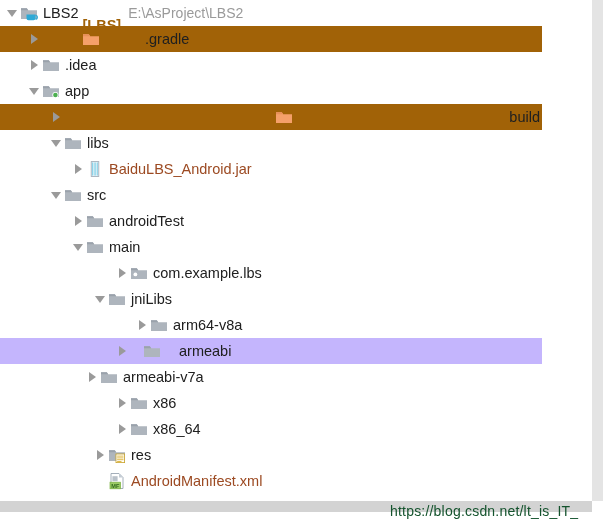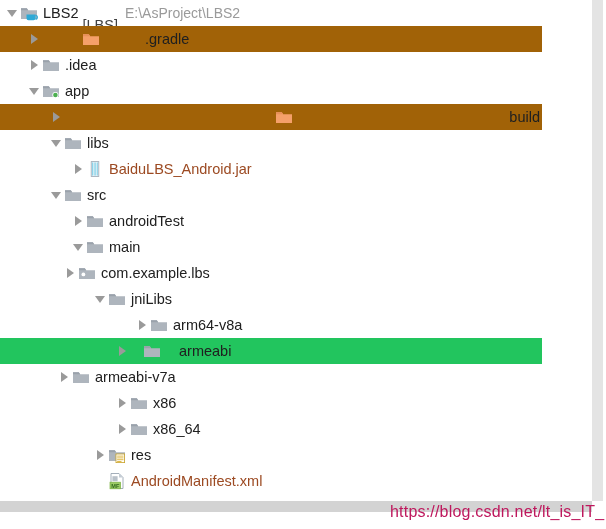--- a/index.html
+++ b/index.html
@@ -26,21 +26,21 @@
   .row {
     position: relative;
     height: 26px;
     display: flex;
     align-items: center;
     white-space: nowrap;
     font-size: 14.5px;
     color: #24292e;
   }
   .row.excluded { background: #a16207; gap: 40px; }
-  .row.selected { background: #22c55e; gap: 13px; }
+  .row.selected { background: #c4b5fd; gap: 13px; }
 
   
   .twisty {
     width: 16px;
     height: 26px;
     flex: 0 0 16px;
     position: relative;
   }
   .twisty.collapsed::before {
     content: "";
@@ -69,21 +69,21 @@
     margin-right: 5px;
     position: relative;
   }
   .icon svg { display: block; }
 
   .label { padding-right: 2px; }
   .label.brown { color: #9c4a22; }
   .label.dark  { color: #202020; }
 
   .module-name { font-weight: normal; color: #202020; }
-  .module-tag { font-weight: normal; color: #404040; margin-left: 4px; margin-top: 24px; }
+  .module-tag { font-weight: bold; color: #a16207; margin-left: 4px; margin-top: 24px; }
   .module-path { color: #9a9a9a; margin-left: 7px; font-size: 14px; }
 
   
   #vscroll {
     position: absolute;
     top: 0;
     left: 592px;
     width: 11px;
     height: 501px;
     background: #e4e4e4;
@@ -103,22 +103,22 @@
     width: 14px;
     height: 11px;
     background: #ffffff;
   }
 
   
   #watermark {
     position: absolute;
     left: 390px;
     top: 503px;
-    font-size: 16px;
-    color: #be185d;
+    font-size: 14px;
+    color: #14532d;
     letter-spacing: 0.2px;
     pointer-events: none;
   }
 </style>
 </head>
 <body>
 
 <div id="tree">
     <div class="row" style="padding-left: 4px;">
       <span class="twisty expanded"></span>
@@ -224,21 +224,21 @@
     <div class="row" style="padding-left: 70px;">
       <span class="twisty expanded"></span>
       <span class="icon">
         <svg width="18" height="18" viewBox="0 0 18 18">
           <path d="M1 4.2 L1 15 L17 15 L17 6.2 L8.2 6.2 L6.8 4.2 Z" fill="#aeb5bd"></path>
           <path d="M1 4.2 L6.8 4.2 L8.2 6.2 L1 6.2 Z" fill="#9aa2ab"></path>
         </svg>
       </span>
       <span class="label dark">main</span>
     </div>
-    <div class="row" style="padding-left: 62px;">
+    <div class="row" style="padding-left: 114px;">
       <span class="twisty collapsed"></span>
       <span class="icon">
         <svg width="18" height="18" viewBox="0 0 18 18">
           <path d="M1 4.2 L1 15 L17 15 L17 6.2 L8.2 6.2 L6.8 4.2 Z" fill="#aeb5bd"></path>
           <path d="M1 4.2 L6.8 4.2 L8.2 6.2 L1 6.2 Z" fill="#9aa2ab"></path>
           <circle cx="5.4" cy="10.4" r="1.9" fill="#ffffff"></circle>
         </svg>
       </span>
       <span class="label dark">com.example.lbs</span>
     </div>
@@ -265,21 +265,21 @@
     <div class="row selected" style="padding-left: 114px;">
       <span class="twisty collapsed"></span>
       <span class="icon">
         <svg width="18" height="18" viewBox="0 0 18 18">
           <path d="M1 4.2 L1 15 L17 15 L17 6.2 L8.2 6.2 L6.8 4.2 Z" fill="#aeb5bd"></path>
           <path d="M1 4.2 L6.8 4.2 L8.2 6.2 L1 6.2 Z" fill="#9aa2ab"></path>
         </svg>
       </span>
       <span class="label dark">armeabi</span>
     </div>
-    <div class="row" style="padding-left: 56px;">
+    <div class="row" style="padding-left: 84px;">
       <span class="twisty collapsed"></span>
       <span class="icon">
         <svg width="18" height="18" viewBox="0 0 18 18">
           <path d="M1 4.2 L1 15 L17 15 L17 6.2 L8.2 6.2 L6.8 4.2 Z" fill="#aeb5bd"></path>
           <path d="M1 4.2 L6.8 4.2 L8.2 6.2 L1 6.2 Z" fill="#9aa2ab"></path>
         </svg>
       </span>
       <span class="label dark">armeabi-v7a</span>
     </div>
     <div class="row" style="padding-left: 114px;">

